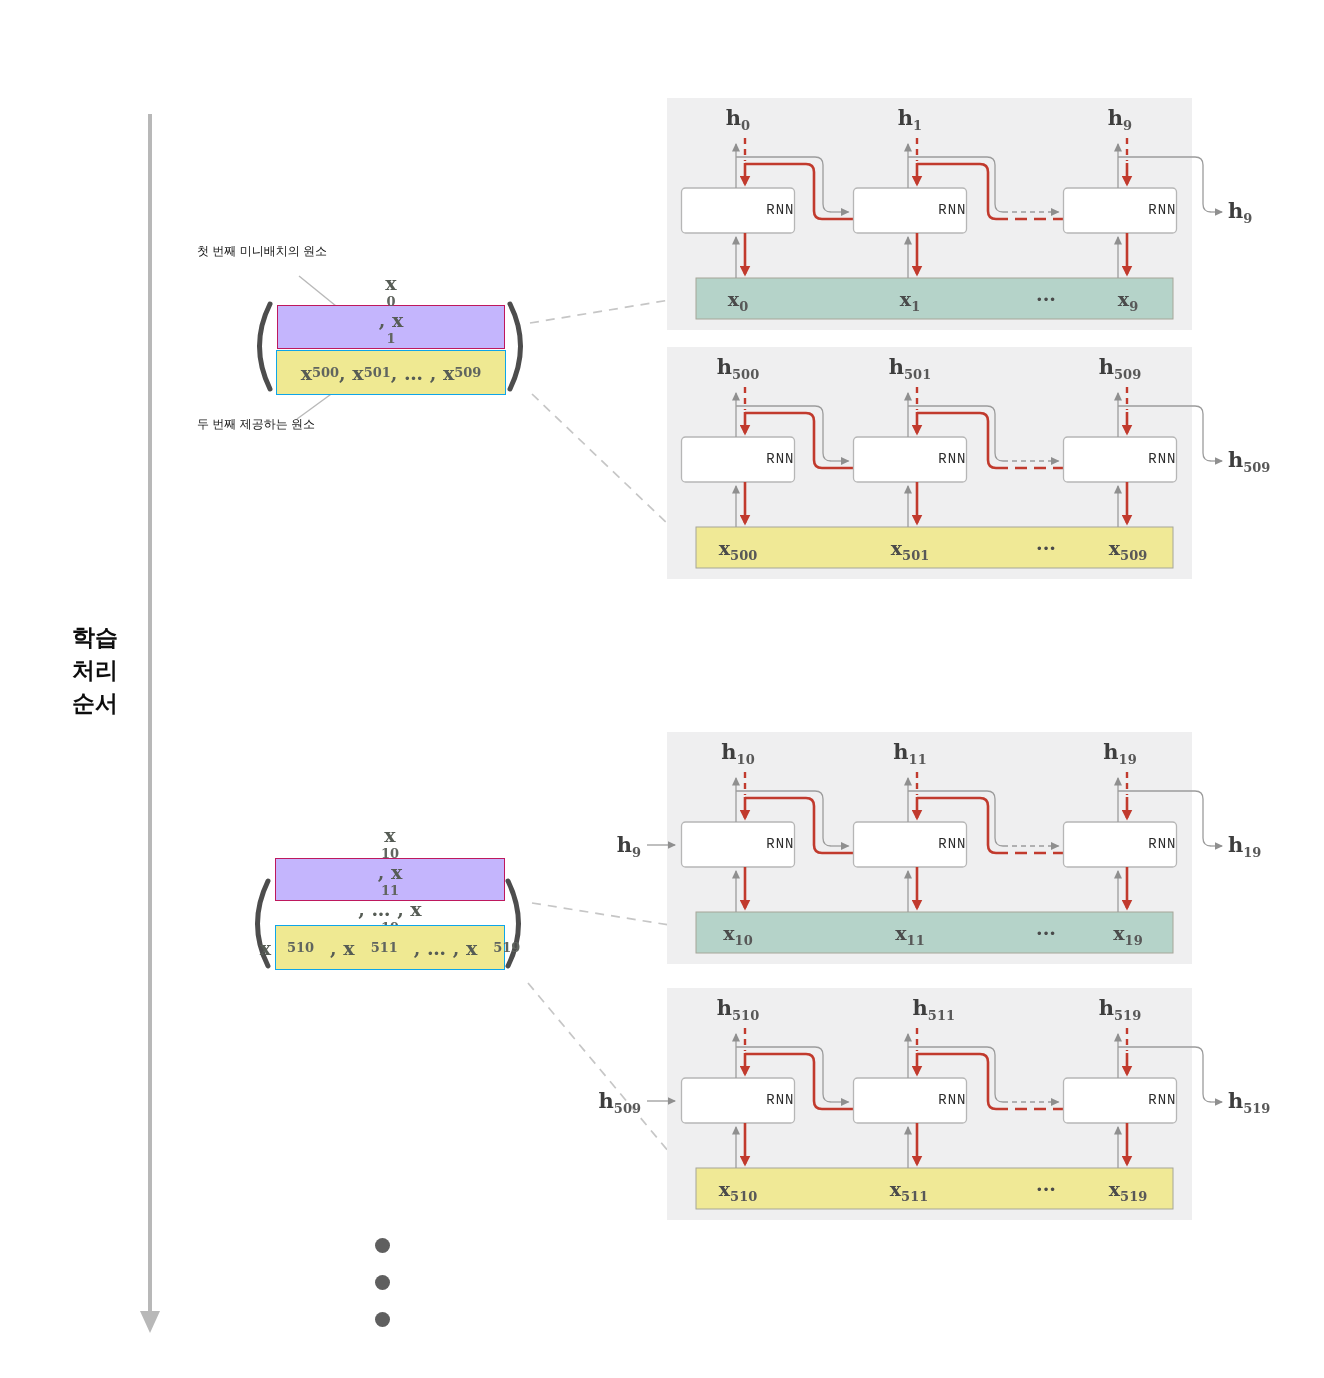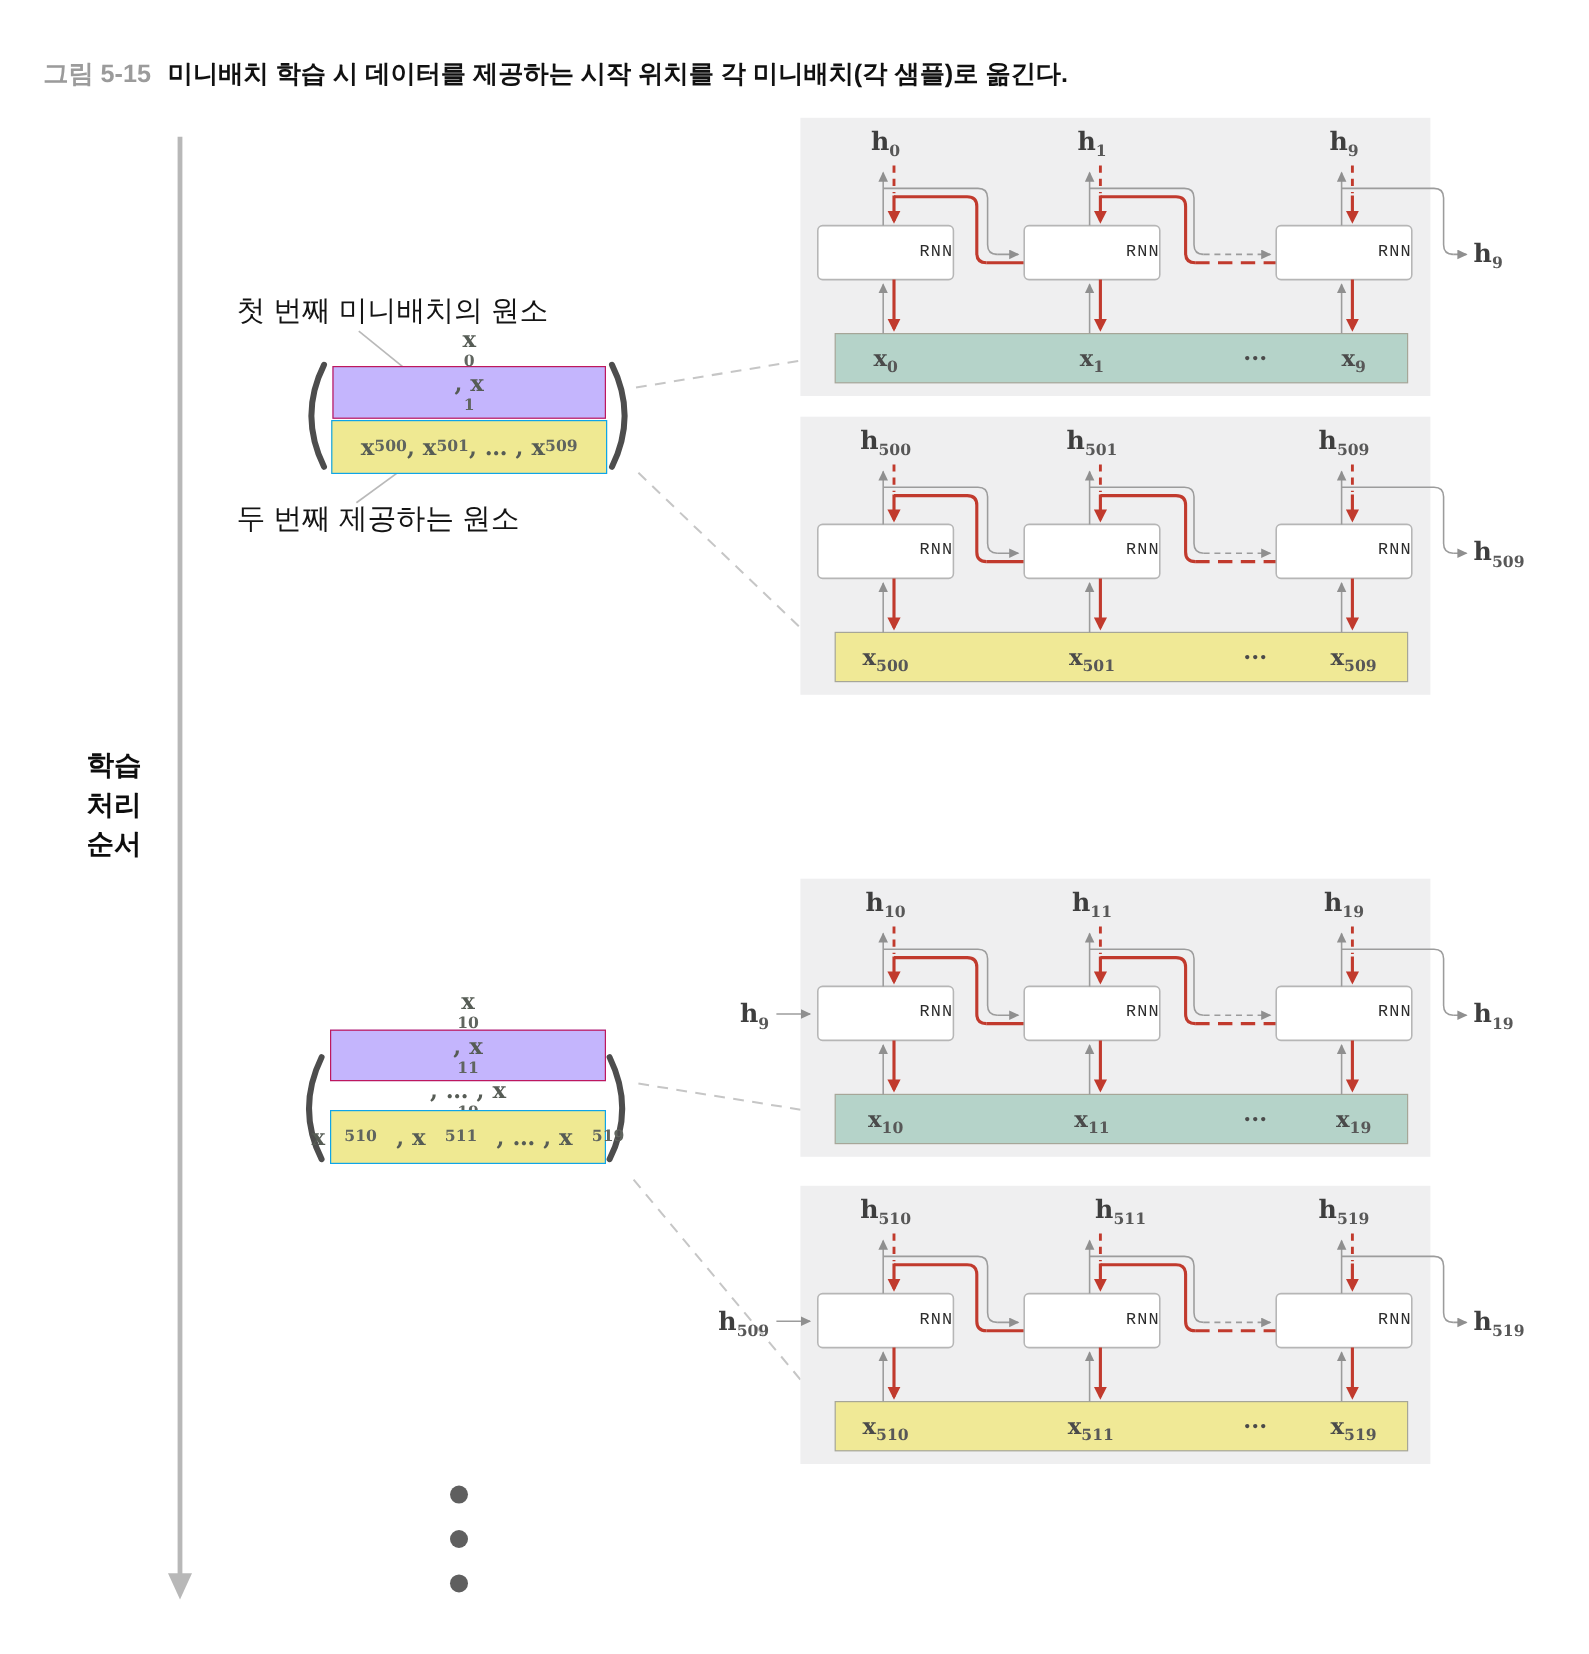--- a/index.html
+++ b/index.html
@@ -8,21 +8,21 @@
   .abs{position:absolute;}
   
   .figure-caption{position:absolute;left:36px;top:47px;white-space:nowrap;font-size:21px;}
   .figure-caption .fig-num{color:#9b9b9b;font-weight:700;margin-right:14px;}
   .figure-caption .fig-text{color:#111;font-weight:600;}
   
   .side-label{position:absolute;left:64px;top:621px;width:62px;text-align:center;
               font-weight:700;font-size:23px;line-height:33px;color:#0d0d0d;}
   .side-label span{display:block;}
   
-  .annot{position:absolute;font-size:24px;color:#141414;font-weight:500;white-space:nowrap;}
+  .annot{position:absolute;font-size:12px;color:#141414;font-weight:500;white-space:nowrap;}
   
   .math-label{position:absolute;text-align:center;white-space:nowrap;
               font-family:"DejaVu Serif","Liberation Serif",serif;font-weight:bold;
               color:#3e3e3e;font-size:21px;line-height:26px;}
   .math-label sub{font-size:13px;color:#585858;}
   .xl{font-size:19px;color:#4a4a4a;}
   .out-label{text-align:left;}
   .in-label{text-align:right;}
   .rnn-label{position:absolute;text-align:right;font-size:14px;letter-spacing:1px;
              color:#2d2d2d;font-family:Liberation Mono, monospace;}
@@ -35,23 +35,20 @@
   .row-yellow{background:#efe992;border:1px solid #0ea5e9;}
   .panel{position:absolute;width:710px;height:240px;}
   .panel svg{position:absolute;left:0;top:0;}
   .dot{position:absolute;width:15px;height:15px;border-radius:50%;background:#5f5f5f;}
 </style>
 </head>
 <body>
 
 <div id="stage">
 
-  <div class="figure-caption">
-    <span class="fig-num">그림 5-15</span><span class="fig-text">미니배치 학습 시 데이터를 제공하는 시작 위치를 각 미니배치(각 샘플)로 옮긴다.</span>
-  </div>
 
   <svg class="abs" width="1324" height="1378" style="left:0;top:0;">
 
     <line x1="150" y1="114" x2="150" y2="1313" stroke="#b8b8b8" stroke-width="4"></line>
     <polygon points="140,1311 160,1311 150,1333" fill="#b8b8b8"></polygon>
 
     <path d="M 270 304 Q 249 346 270 389" stroke="#4d4d4d" stroke-width="5" fill="none" stroke-linecap="round"></path>
     <path d="M 510 304 Q 531 346 510 389" stroke="#4d4d4d" stroke-width="5" fill="none" stroke-linecap="round"></path>
 
     <path d="M 268 881 Q 247 924 268 966" stroke="#4d4d4d" stroke-width="5" fill="none" stroke-linecap="round"></path>

